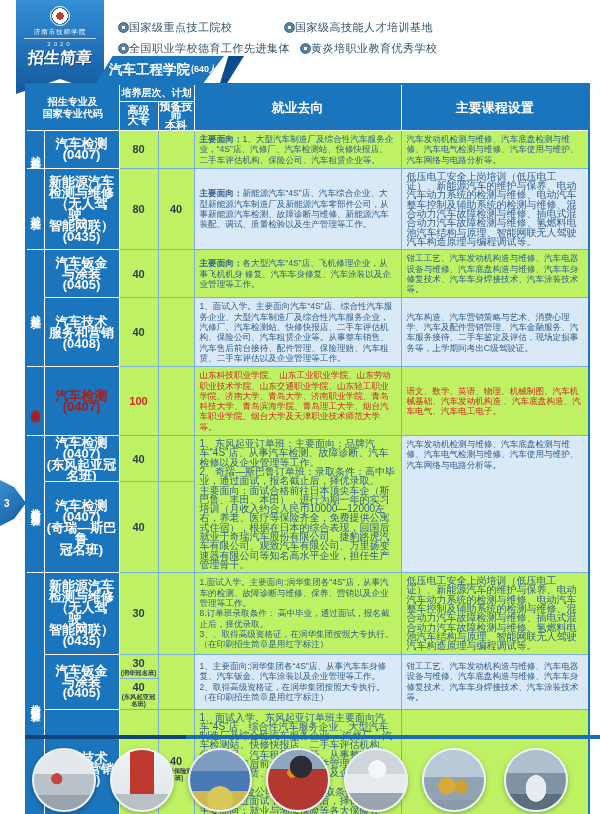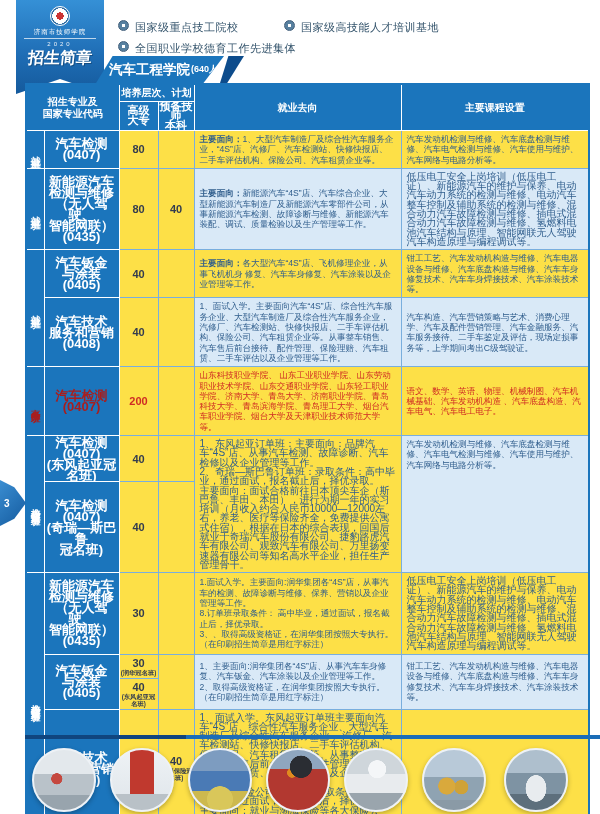--- a/index.html
+++ b/index.html
@@ -19,21 +19,21 @@
   .logo-circle {
     width:20px; height:20px; border-radius:50%; margin:6px auto 2px auto;
     background:radial-gradient(circle at 50% 50%, #c33 0 28%, #fff 30% 60%, #2e6da4 62%);
     border:1.5px solid #fff;
   }
   .school-name { font-size:6.5px; letter-spacing:1px; border-bottom:1px solid rgba(255,255,255,.7); padding-bottom:1px; margin:0 8px; }
   .ribbon-year { font-size:6px; letter-spacing:3px; margin-top:2px; opacity:.9; }
   .ribbon-title { font-size:16px; font-weight:bold; transform:skewX(-6deg); margin-top:1px; text-shadow:1px 1px 0 rgba(0,0,0,.25); }
 
   
-  .badge { position:absolute; display:flex; align-items:flex-start; gap:6px; }
+  .badge { position:absolute; display:flex; align-items:center; }
   .badge-icon {
     width:11px; height:11px; border-radius:50%;
     background:radial-gradient(circle,#fff 0 25%, #57809f 27% 70%, #35607f 72%);
     border:1px solid #44617d; flex:0 0 auto;
   }
   .badge-label { font-size:11px; color:#33536b; letter-spacing:.5px; }
 
   
   .banner { position:absolute; left:96px; top:56px; width:150px; height:27px; }
   .banner-body {
@@ -50,26 +50,26 @@
   }
 
   
   table#adm {
     position:absolute; left:25px; top:83px; width:563px;
     border-collapse:collapse; table-layout:fixed;
     border:2px solid #1b75bc;
   }
   #adm th, #adm td { border:1px solid #79aede; overflow:hidden; vertical-align:middle; }
   .cblue { background:#1b75bc; color:#fff; border-color:rgba(255,255,255,.85) !important; }
-  .cream { background:#fde047; }
+  .cream { background:#bef264; }
   .lblue { background:#d9e9f7; }
   #adm th { font-weight:bold; text-align:center; white-space:pre-line; }
   .th-big { font-size:10px; line-height:12px; }
   .th-sub { font-size:11px; line-height:9.5px; }
-  .th-wide { font-size:10px; }
+  .th-wide { font-size:13px; }
   .trh1 { height:17px; } .trh2 { height:17px; }
   .tr1{height:35px}.tr2{height:72px}.tr3{height:46px}.tr4{height:67px}.tr5{height:53px}
   .tr6{height:37px}.tr7{height:88px}.tr8{height:73px}.tr9{height:53px}.tr10{height:94px}
 
   .vlab { text-align:center; }
   .vtext { writing-mode:vertical-rl; text-orientation:upright; font-size:10px; font-weight:bold; letter-spacing:2px; display:inline-block; }
   .vtext.long { font-size:9.5px; letter-spacing:1px; }
   .major { font-size:13px; font-weight:bold; text-align:center; white-space:pre-line; line-height:11px; }
   .num { font-size:11px; font-weight:bold; color:#333c4f; text-align:center;margin-top:7px; }
   .note { display:block; font-size:6.3px; font-weight:bold; color:#333c4f; line-height:7px; }
@@ -124,20 +124,24 @@
     <span class="badge-icon"></span>
     <span class="badge-label">国家级重点技工院校</span>
   </div>
   <div class="badge" style="left:284px; top:20px;">
     <span class="badge-icon"></span>
     <span class="badge-label">国家级高技能人才培训基地</span>
   </div>
   <div class="badge" style="left:118px; top:41px;">
     <span class="badge-icon"></span>
     <span class="badge-label">全国职业学校德育工作先进集体</span>
+  </div>
+  <div class="badge" style="left:300px; top:41px;">
+    <span class="badge-icon"></span>
+    <span class="badge-label">黄炎培职业教育优秀学校</span>
   </div>
 
   <div class="banner">
     <div class="banner-body">
       <span class="banner-title">汽车工程学院</span>
       <span class="banner-count">(640人)</span>
     </div>
     <div class="banner-tail"></div>
   </div>
 
@@ -206,21 +210,21 @@
       <td class="num cream">40</td>
       <td class="num cream"></td>
       <td class="body lblue">1、面试入学。主要面向汽车“4S”店、综合性汽车服务企业、大型汽车制造厂及综合性汽车服务企业，汽修厂、汽车检测站、快修快报店、二手车评估机构、保险公司、汽车租赁企业等。从事整车销售、汽车售后前台接待、配件管理、保险理赔、汽车租赁、二手车评估以及企业管理等工作。</td>
       <td class="body lblue">汽车构造、汽车营销策略与艺术、消费心理学、汽车及配件营销管理、汽车金融服务、汽车服务接待、二手车鉴定及评估，现场定损事务等，上学期间考出C级驾驶证。</td>
     </tr>
 
     <tr class="tr5">
       <td class="cblue vlab"><span class="vtext long redlab">高考升学班</span></td>
       <td class="cblue major redlab">汽车检测
 (0407)</td>
-      <td class="num cream redtx">200</td>
+      <td class="num cream redtx">100</td>
       <td class="num cream"></td>
       <td class="body cream redtx">山东科技职业学院、 山东工业职业学院、山东劳动职业技术学院、山东交通职业学院、山东轻工职业学院、济南大学、青岛大学、济南职业学院、青岛科技大学、青岛滨海学院、青岛理工大学、烟台汽车职业学院、烟台大学及天津职业技术师范大学等。</td>
       <td class="body cream redtx">语文、数学、英语、物理、机械制图、汽车机械基础、汽车发动机构造 、汽车底盘构造、汽车电气、汽车电工电子。</td>
     </tr>
 
     <tr class="tr6">
       <td class="cblue vlab" rowspan="2"><span class="vtext long">校企合作订单培养班</span></td>
       <td class="cblue major">汽车检测
 (0407)
 (东风起亚冠名班)</td>

